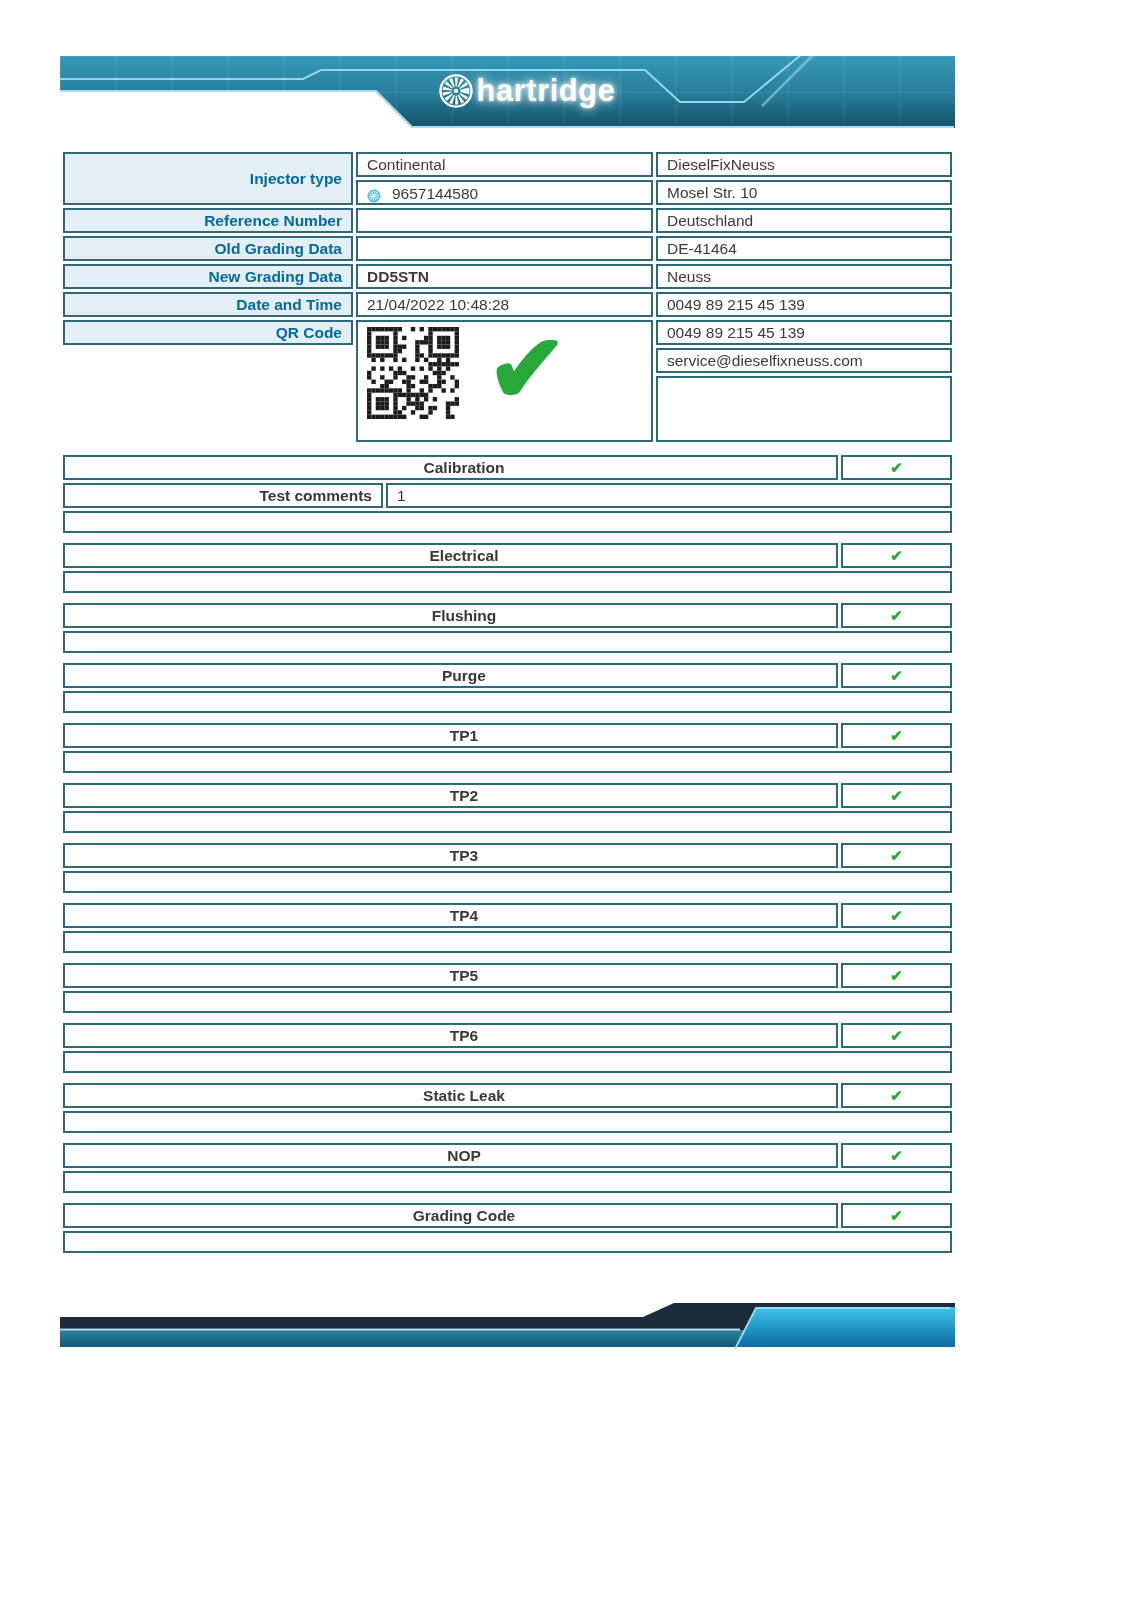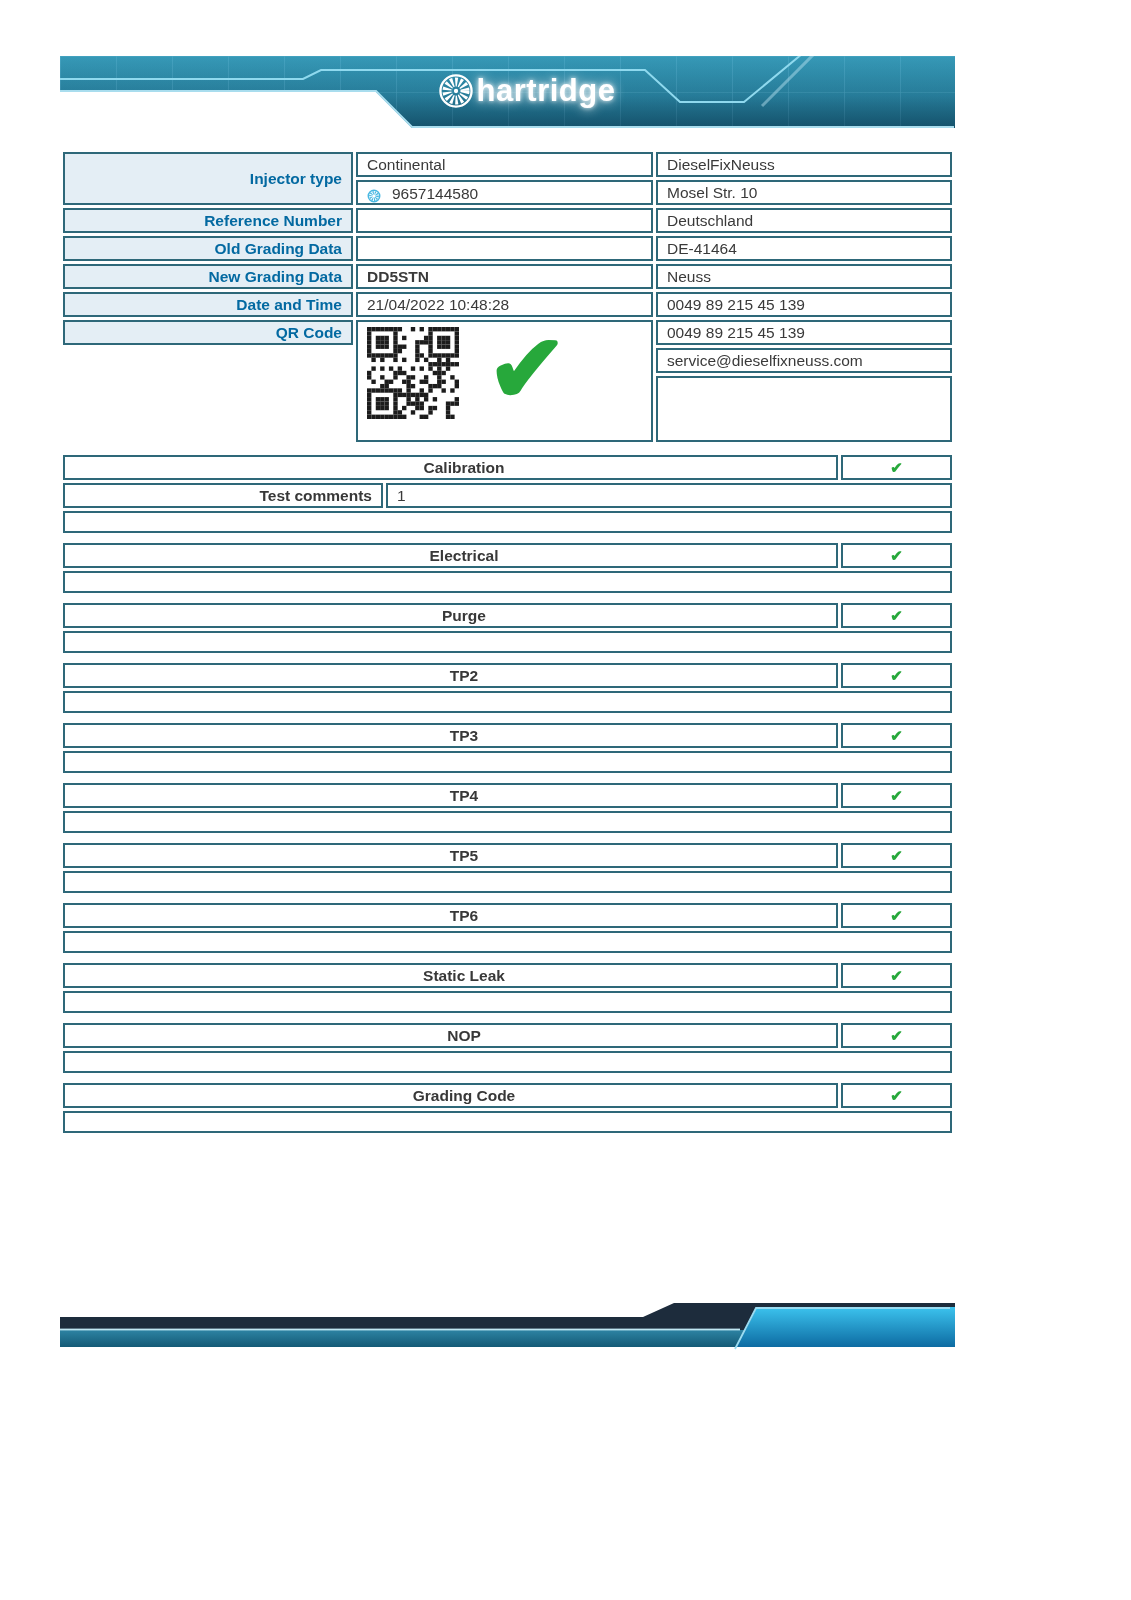--- a/index.html
+++ b/index.html
@@ -407,39 +407,73 @@
       <td class="check-cell">
         <span class="tick">✔</span>
       </td>
     </tr>
     <tr>
             <td class="empty-cell" colspan="2"></td>
           </tr>
   </tbody>
       </table>
 
+  <table class="section">
+    <colgroup>
+          <col style="width:775px">
+          <col>
+        </colgroup>
+    <tbody>
+          <tr>
+      <td class="hdr-label">Flushing</td>
+      <td class="check-cell">
+        <span class="tick">✔</span>
+      </td>
+    </tr>
+    <tr>
+            <td class="empty-cell" colspan="2"></td>
+          </tr>
+  </tbody>
+      </table>
 
   <table class="section">
     <colgroup>
           <col style="width:775px">
           <col>
         </colgroup>
     <tbody>
           <tr>
       <td class="hdr-label">Purge</td>
       <td class="check-cell">
         <span class="tick">✔</span>
       </td>
     </tr>
     <tr>
             <td class="empty-cell" colspan="2"></td>
           </tr>
   </tbody>
       </table>
 
+  <table class="section">
+    <colgroup>
+          <col style="width:775px">
+          <col>
+        </colgroup>
+    <tbody>
+          <tr>
+      <td class="hdr-label">TP1</td>
+      <td class="check-cell">
+        <span class="tick">✔</span>
+      </td>
+    </tr>
+    <tr>
+            <td class="empty-cell" colspan="2"></td>
+          </tr>
+  </tbody>
+      </table>
 
   <table class="section">
     <colgroup>
           <col style="width:775px">
           <col>
         </colgroup>
     <tbody>
           <tr>
       <td class="hdr-label">TP2</td>
       <td class="check-cell">

